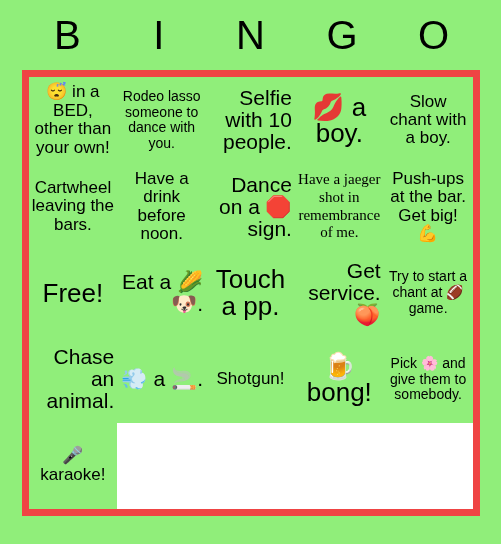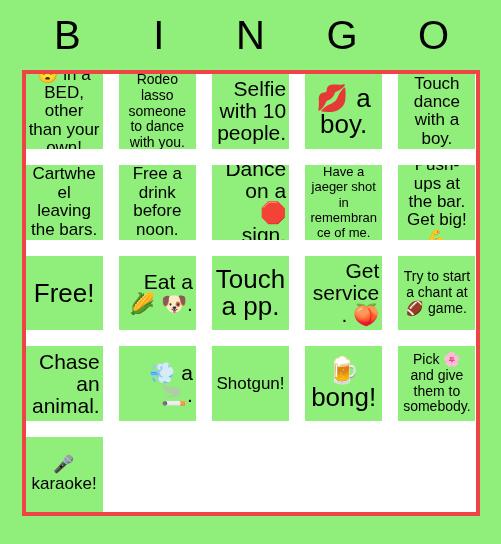--- a/index.html
+++ b/index.html
@@ -39,42 +39,42 @@
     font-family: "Liberation Sans", sans-serif;
     letter-spacing: 0px;
   }
   .grid {
     width: 458px;
     height: 446px;
     box-sizing: border-box;
     display: grid;
     grid-template-columns: repeat(5, 1fr);
     grid-template-rows: repeat(5, 1fr);
-    gap: 16px;
+    gap: 0;
     background: #ffffff;
-    border: 4px solid #ef4444;
+    border: 7px solid #ef4444;
   }
   .cell {
     background: #90ee7a;
     display: flex;
     align-items: center;
     justify-content: center;
     text-align: center;
     padding: 2px 3px;
     box-sizing: border-box;
     overflow: hidden;
     color: #000000;
     line-height: 1.08;
   }
   .cell-inner {
     width: 100%;
     word-wrap: break-word;
   }
   
-  .fs-xs { font-size: 13px; line-height: 1.18; }
+  .fs-xs { font-size: 15px; line-height: 1.18; font-family: Liberation Serif, serif; }
   .fs-sm { font-size: 14px; line-height: 1.12; }
   .fs-md { font-size: 17px; line-height: 1.08; }
   .fs-lg { font-size: 21px; line-height: 1.05; text-align: right; }
   .fs-xl { font-size: 26px; line-height: 1.02; }
 </style>
 </head>
 <body>
 
 <div class="card">
 
@@ -93,27 +93,27 @@
       <div class="cell">
         <div class="cell-inner fs-sm">Rodeo lasso someone to dance with you.</div>
       </div>
       <div class="cell">
         <div class="cell-inner fs-lg">Selfie with 10 people.</div>
       </div>
       <div class="cell">
         <div class="cell-inner fs-xl">💋 a boy.</div>
       </div>
       <div class="cell">
-        <div class="cell-inner fs-md">Touch dance with a boy.</div>
+        <div class="cell-inner fs-md">Slow chant with a boy.</div>
       </div>
       <div class="cell">
         <div class="cell-inner fs-md">Cartwheel leaving the bars.</div>
       </div>
       <div class="cell">
-        <div class="cell-inner fs-md">Free a drink before noon.</div>
+        <div class="cell-inner fs-md">Have a drink before noon.</div>
       </div>
       <div class="cell">
         <div class="cell-inner fs-lg">Dance on a 🛑 sign.</div>
       </div>
       <div class="cell">
         <div class="cell-inner fs-xs">Have a jaeger shot in remembrance of me.</div>
       </div>
       <div class="cell">
         <div class="cell-inner fs-md">Push-ups at the bar. Get big! 💪</div>
       </div>

